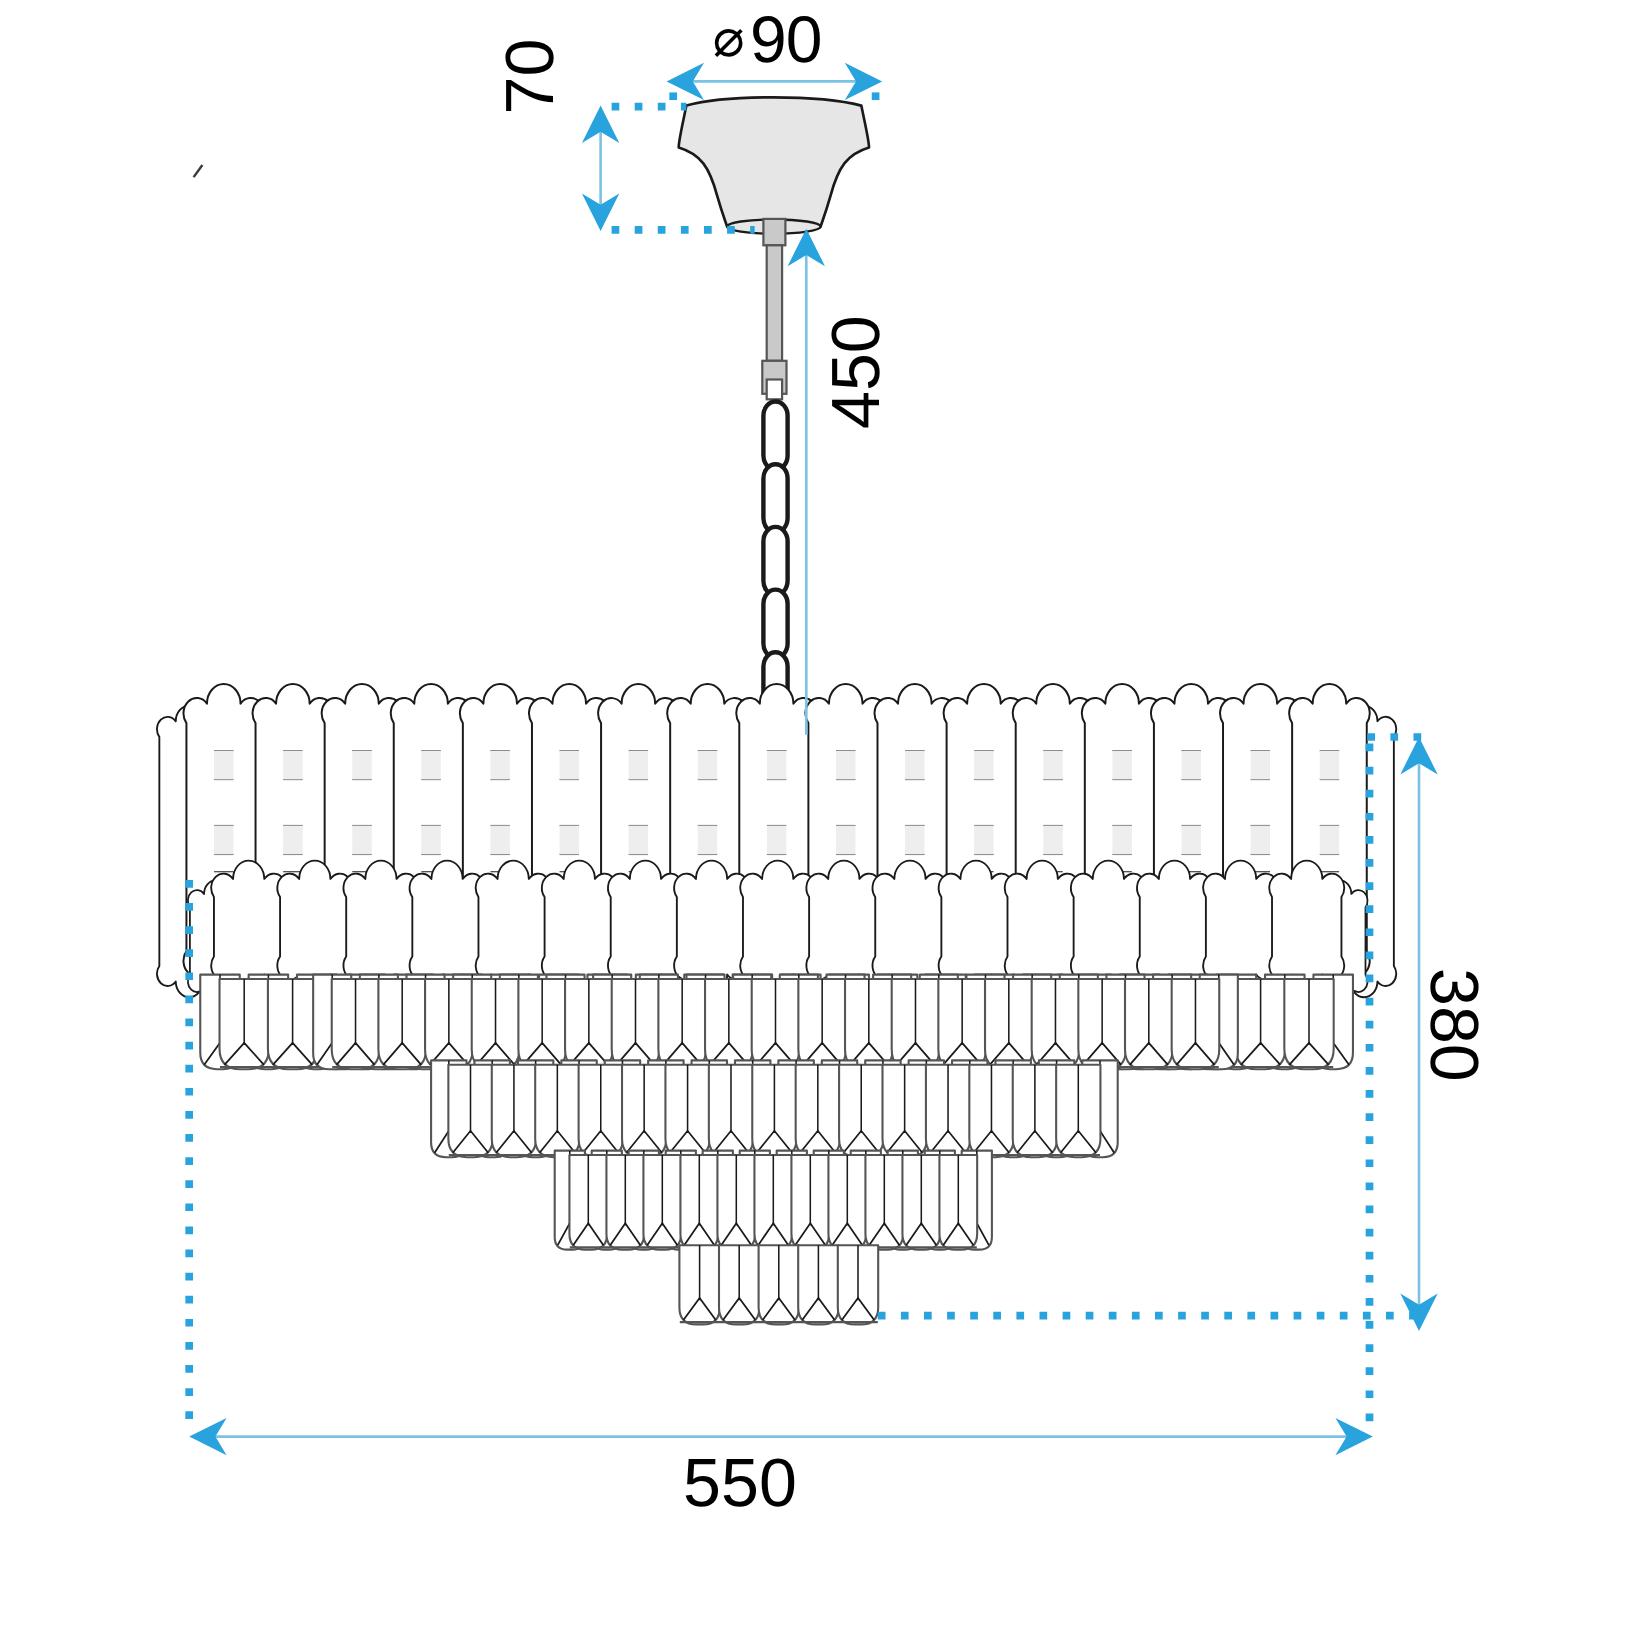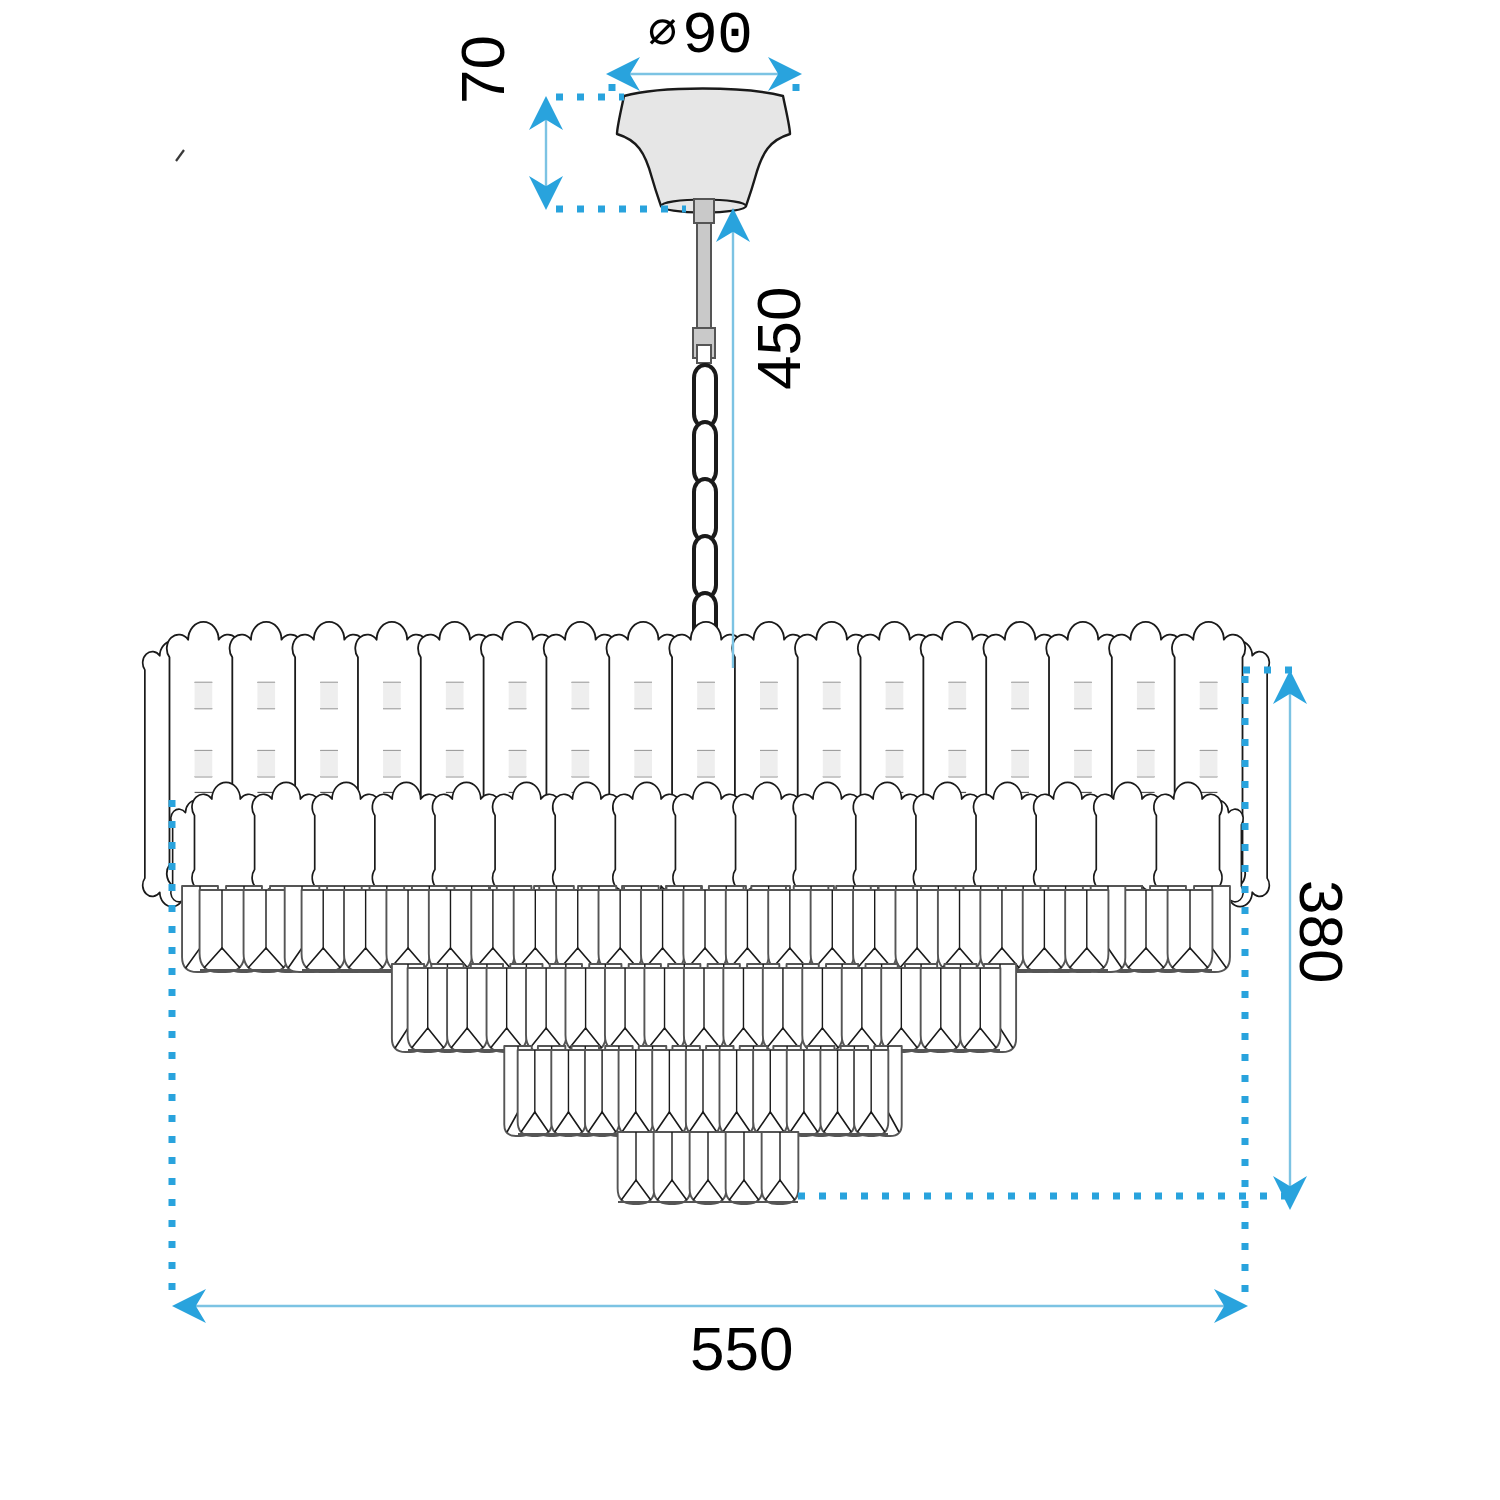--- a/index.html
+++ b/index.html
@@ -1469,33 +1469,33 @@
           <line x1="1245" y1="676" x2="1245" y2="1296" stroke="#29a3dd" stroke-width="7" stroke-dasharray="7 14" stroke-linecap="butt"></line>
           <line x1="172" y1="800" x2="172" y2="1296" stroke="#29a3dd" stroke-width="7" stroke-dasharray="7 14" stroke-linecap="butt"></line>
           <line x1="188" y1="1306" x2="1232" y2="1306" stroke="#7cc3e3" stroke-width="2.4"></line>
           <path d="M 172 1306 L 206 1289 L 195.8 1306 L 206 1323 Z" fill="#29a3dd"></path>
           <path d="M 1248 1306 L 1214 1289 L 1224.2 1306 L 1214 1323 Z" fill="#29a3dd"></path>
         </g>
 
     </g>
   </svg>
 
-  <div class="dimlabel" style="left:648px; top:6px; font-size:60px; letter-spacing:-1px;font-family:Liberation Mono, monospace;">
+  <div class="dimlabel" style="left:648px; top:6px; font-size:60px; letter-spacing:-1px;">
     <span style="font-size:48px; position:relative; top:-5px;">⌀</span><span style="margin-left:6px;">90</span>
   </div>
 
   <div class="dimlabel" style="left:452px; top:104px; font-size:62px; transform:rotate(-90deg); transform-origin:left top;">
     <span>70</span>
   </div>
 
   <div class="dimlabel" style="left:748px; top:390px; font-size:62px; transform:rotate(-90deg); transform-origin:left top;">
     <span>450</span>
   </div>
 
   <div class="dimlabel" style="left:1352px; top:880px; font-size:62px; transform:rotate(90deg); transform-origin:left top;">
     <span>380</span>
   </div>
 
-  <div class="dimlabel" style="left:690px; top:1318px; font-size:62px;">
+  <div class="dimlabel" style="left:621px; top:1318px; font-size:62px;">
     <span>550</span>
   </div>
 
 </div>
 
 </body></html>

